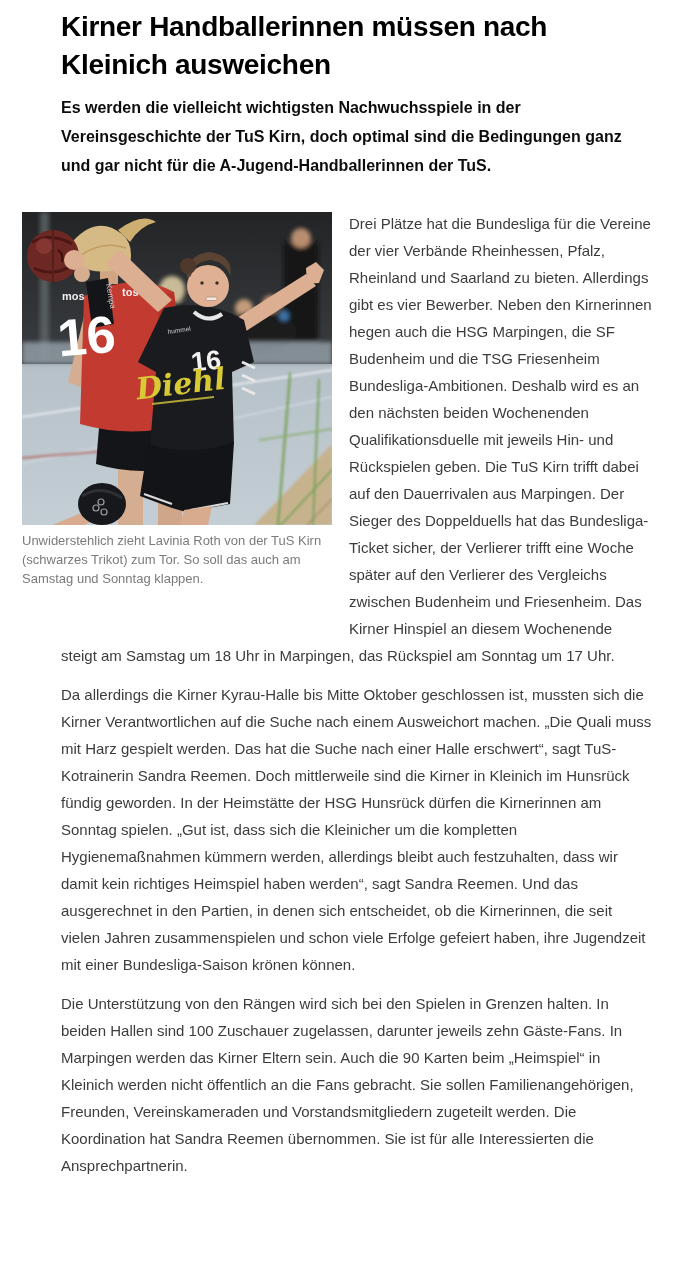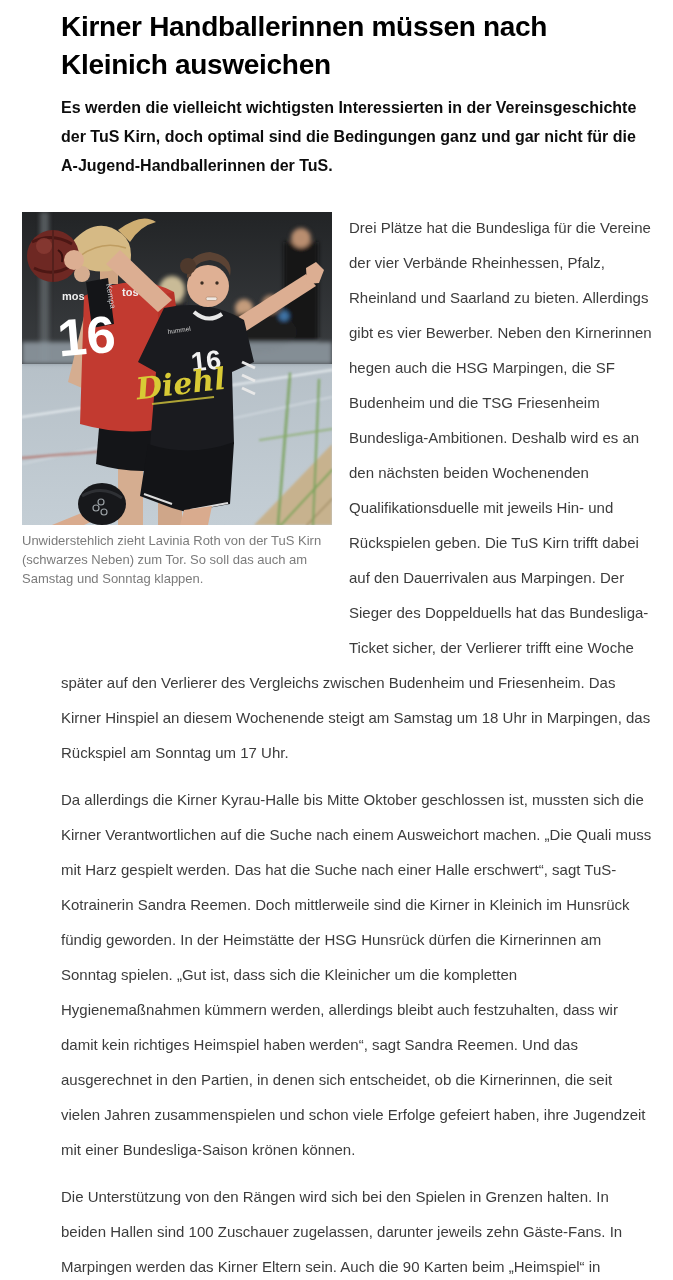--- a/index.html
+++ b/index.html
@@ -35,32 +35,32 @@
   svg.photo { display: block; width: 310px; height: 313px; }
   figcaption.photo-caption {
     margin-top: 6px;
     font-size: 13px;
     line-height: 19px;
     color: #7b7b7b;
   }
   p.bodytext {
     margin: 12px 0 9px 0;
     font-size: 15px;
-    line-height: 35px;
+    line-height: 27px;
     color: #3c3c3c;
   }
 </style>
 </head>
 <body>
 
 <div class="page">
 
   <h1 class="headline">Kirner Handballerinnen müssen nach Kleinich ausweichen</h1>
 
-  <p class="lede">Es werden die vielleicht wichtigsten Interessierten in der Vereinsgeschichte der TuS Kirn, doch optimal sind die Bedingungen ganz und gar nicht für die A-Jugend-Handballerinnen der TuS.</p>
+  <p class="lede">Es werden die vielleicht wichtigsten Nachwuchsspiele in der Vereinsgeschichte der TuS Kirn, doch optimal sind die Bedingungen ganz und gar nicht für die A-Jugend-Handballerinnen der TuS.</p>
 
   <div class="article-body">
 
     <figure class="article-figure">
       <svg class="photo" viewBox="0 0 310 313" role="img" xmlns="http://www.w3.org/2000/svg">
         <defs>
           <filter id="blur2" x="-20%" y="-20%" width="140%" height="140%">
               <feGaussianBlur stdDeviation="2.2"></feGaussianBlur>
             </filter>
           <filter id="blur1" x="-20%" y="-20%" width="140%" height="140%">
@@ -161,21 +161,21 @@
           <path d="M62 300 L30 313 L62 313 L80 305 Z" fill="#d9ab8e"></path>
           <ellipse cx="80" cy="292" rx="24" ry="21" fill="#17181b"></ellipse>
           <path d="M60 284 Q80 272 100 286" stroke="#2e3034" stroke-width="3" fill="none"></path>
           <g stroke="#9aa0a4" stroke-width="1.2" fill="none">
             <circle cx="74" cy="296" r="3"></circle>
               <circle cx="82" cy="300" r="3"></circle>
               <circle cx="79" cy="290" r="3"></circle>
           </g>
         </g>
       </svg>
-      <figcaption class="photo-caption">Unwiderstehlich zieht Lavinia Roth von der TuS Kirn (schwarzes Neben) zum Tor. So soll das auch am Samstag und Sonntag klappen.</figcaption>
+      <figcaption class="photo-caption">Unwiderstehlich zieht Lavinia Roth von der TuS Kirn (schwarzes Trikot) zum Tor. So soll das auch am Samstag und Sonntag klappen.</figcaption>
     </figure>
 
     <p class="bodytext">Drei Plätze hat die Bundesliga für die Vereine der vier Verbände Rheinhessen, Pfalz, Rheinland und Saarland zu bieten. Allerdings gibt es vier Bewerber. Neben den Kirnerinnen hegen auch die HSG Marpingen, die SF Budenheim und die TSG Friesenheim Bundesliga-Ambitionen. Deshalb wird es an den nächsten beiden Wochenenden Qualifikationsduelle mit jeweils Hin- und Rückspielen geben. Die TuS Kirn trifft dabei auf den Dauerrivalen aus Marpingen. Der Sieger des Doppelduells hat das Bundesliga-Ticket sicher, der Verlierer trifft eine Woche später auf den Verlierer des Vergleichs zwischen Budenheim und Friesenheim. Das Kirner Hinspiel an diesem Wochenende steigt am Samstag um 18 Uhr in Marpingen, das Rückspiel am Sonntag um 17 Uhr.</p>
     <p class="bodytext">Da allerdings die Kirner Kyrau-Halle bis Mitte Oktober geschlossen ist, mussten sich die Kirner Verantwortlichen auf die Suche nach einem Ausweichort machen. „Die Quali muss mit Harz gespielt werden. Das hat die Suche nach einer Halle erschwert“, sagt TuS-Kotrainerin Sandra Reemen. Doch mittlerweile sind die Kirner in Kleinich im Hunsrück fündig geworden. In der Heimstätte der HSG Hunsrück dürfen die Kirnerinnen am Sonntag spielen. „Gut ist, dass sich die Kleinicher um die kompletten Hygienemaßnahmen kümmern werden, allerdings bleibt auch festzuhalten, dass wir damit kein richtiges Heimspiel haben werden“, sagt Sandra Reemen. Und das ausgerechnet in den Partien, in denen sich entscheidet, ob die Kirnerinnen, die seit vielen Jahren zusammenspielen und schon viele Erfolge gefeiert haben, ihre Jugendzeit mit einer Bundesliga-Saison krönen können.</p>
     <p class="bodytext">Die Unterstützung von den Rängen wird sich bei den Spielen in Grenzen halten. In beiden Hallen sind 100 Zuschauer zugelassen, darunter jeweils zehn Gäste-Fans. In Marpingen werden das Kirner Eltern sein. Auch die 90 Karten beim „Heimspiel“ in Kleinich werden nicht öffentlich an die Fans gebracht. Sie sollen Familienangehörigen, Freunden, Vereinskameraden und Vorstandsmitgliedern zugeteilt werden. Die Koordination hat Sandra Reemen übernommen. Sie ist für alle Interessierten die Ansprechpartnerin.</p>
 
   </div>
 </div>
 
 </body></html>

